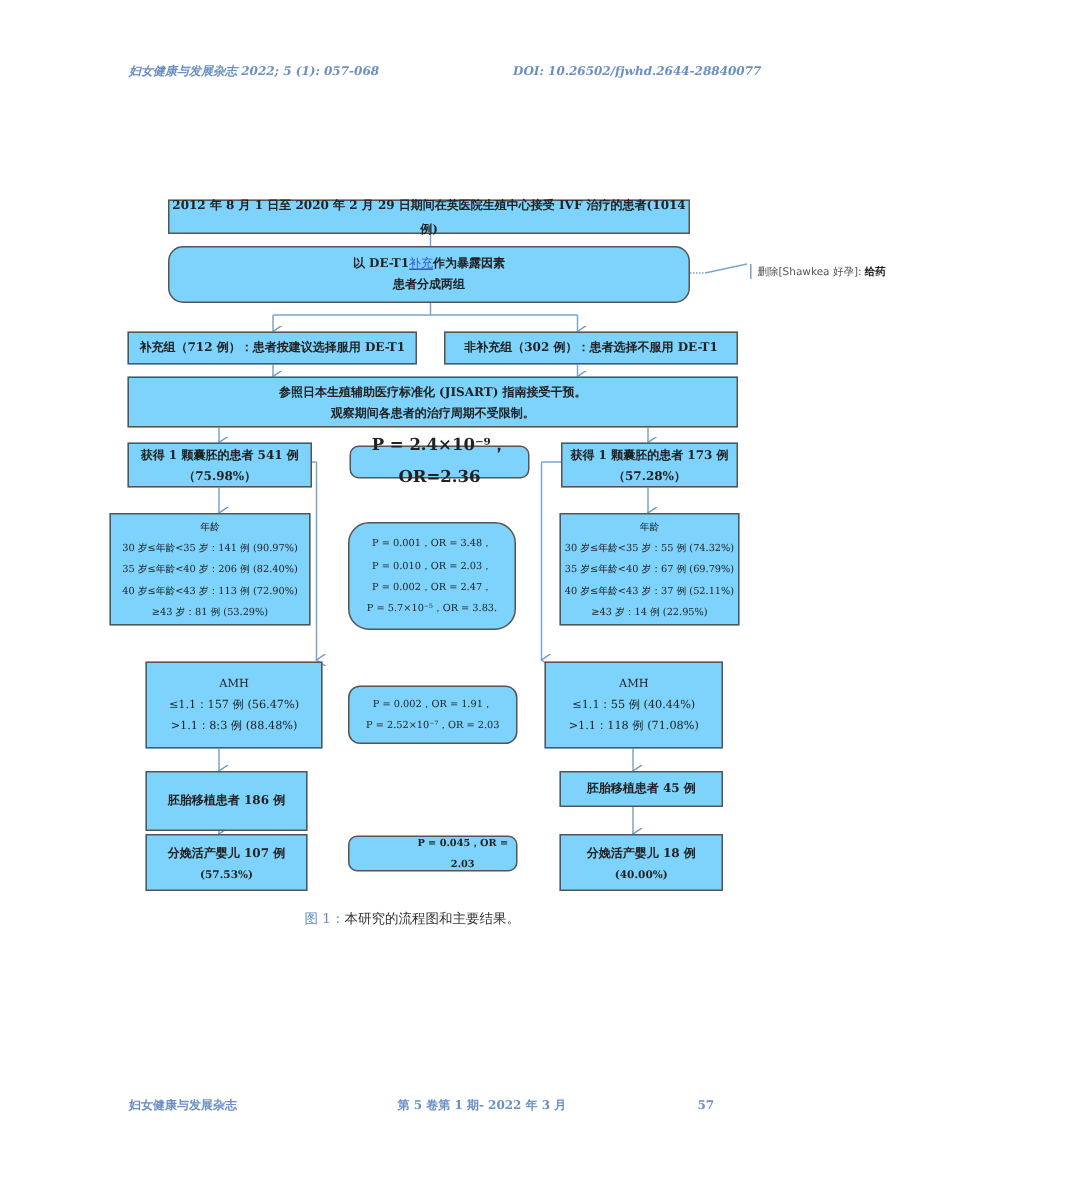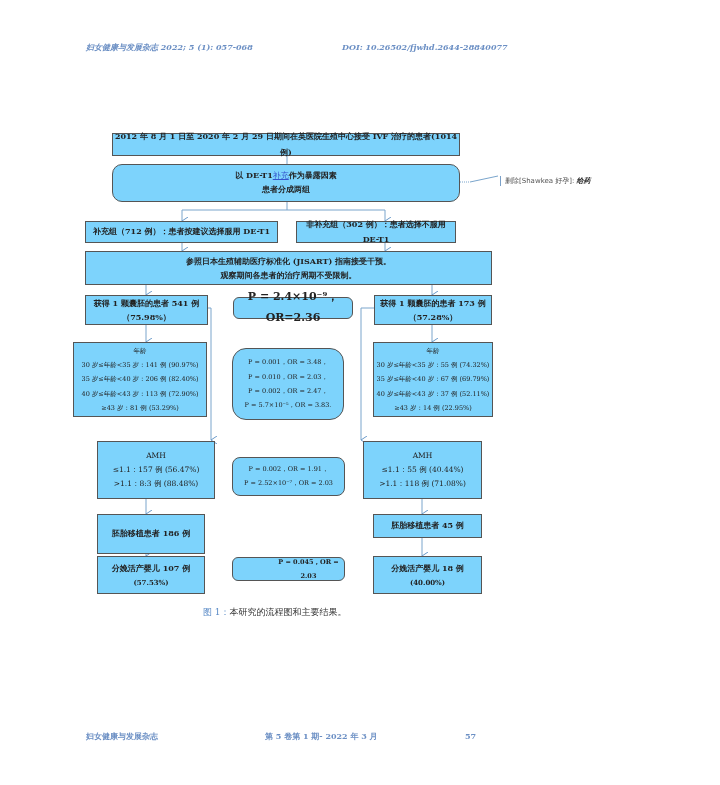--- a/index.html
+++ b/index.html
@@ -13,21 +13,21 @@
          text-align: center; font-size: 8px; line-height: 1.9; }
   .round { border-radius: 10px; }
   .bold { font-weight: bold; }
   .sm { font-size: 6.5px; line-height: 2.2; }
   .md { font-size: 7.5px; }
   .big { font-size: 11px; font-weight: bold; }
   svg.lines { position: absolute; left: 0; top: 0; }
   .blue-link { color: #3355cc; text-decoration: underline; }
   .comment { font-family: "DejaVu Sans", "Liberation Sans", sans-serif; font-size: 7px; color: #555;
              border-left: 1px solid #7aa0c8; padding-left: 4px; }
-  .comment b { color: #222; font-style: italic; }
+  .comment b { color: #222; }
   .caption { font-size: 9px; color: #333; }
   .caption .lbl { color: #5b8bc7; }
 </style>
 </head>
 <body>
 
 <div class="abs hdr" style="left:86px;">妇女健康与发展杂志 2022; 5 (1): 057-068</div>
 <div class="abs hdr" style="left:342px;">DOI: 10.26502/fjwhd.2644-28840077</div>
 
 <svg class="lines" width="720" height="785">
@@ -80,21 +80,21 @@
 </div>
 
 <div class="abs comment" style="left:500px;top:176px;">
   <span>删除[Shawkea 好孕]:</span>
   <b>给药</b>
 </div>
 
 <div class="box" style="left:85px;top:221px;width:193px;height:22px;">
   <b>补充组（712 例）：患者按建议选择服用 DE-T1</b>
 </div>
-<div class="box" style="left:296px;top:221px;width:160px;height:22px;">
+<div class="box" style="left:296px;top:221px;width:196px;height:22px;">
   <b>非补充组（302 例）：患者选择不服用 DE-T1</b>
 </div>
 
 <div class="box" style="left:85px;top:251px;width:407px;height:34px;line-height:1.8;">
   <b>参照日本生殖辅助医疗标准化 (JISART) 指南接受干预。</b>
   <b>观察期间各患者的治疗周期不受限制。</b>
 </div>
 
 <div class="box bold" style="left:85px;top:295px;width:123px;height:30px;line-height:1.8;">
   <span>获得 1 颗囊胚的患者 541 例</span>

